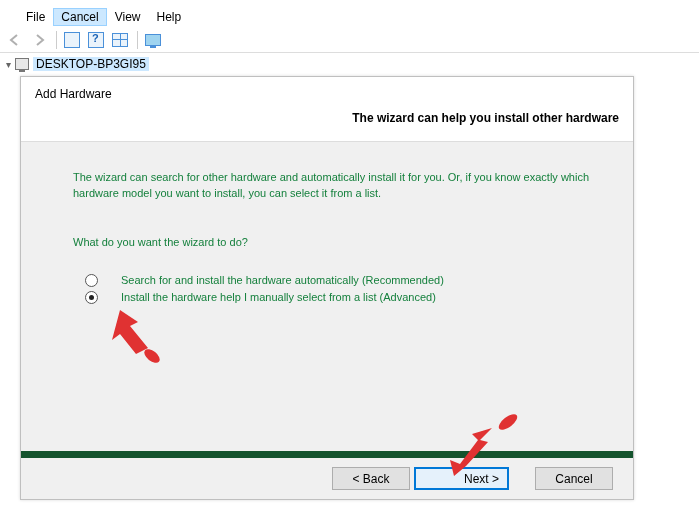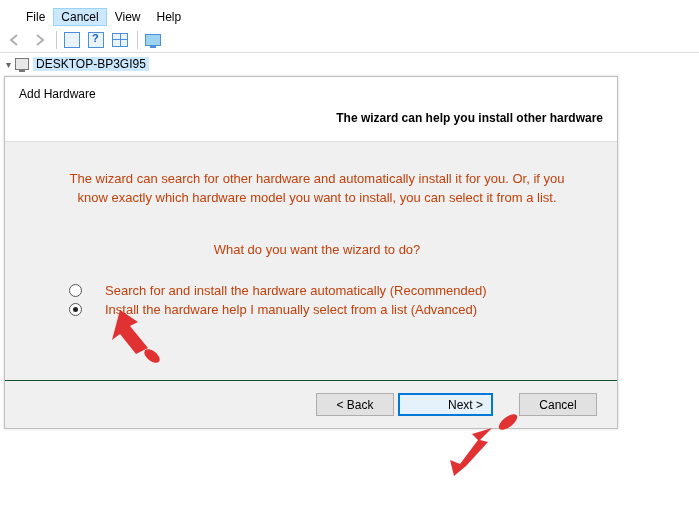--- a/index.html
+++ b/index.html
@@ -112,24 +112,24 @@
     width:6px; height:2px;
     background:#777;
   }
   .tree-label {
     background: #cce8ff;
     padding: 0 3px;
   }
   
   .wizard {
     position: absolute;
-    left: 4px;
+    left: 20px;
     top: 76px;
     width: 614px;
-    height: 353px;
+    height: 424px;
     border: 1px solid #bfbfbf;
     background: #f0f0f0;
     box-shadow: 0 0 3px rgba(0,0,0,0.15);
   }
   .wizard-header {
     background: #fff;
     padding: 10px 14px 16px 14px;
     border-bottom: 1px solid #ddd;
   }
   .wizard-header .title {
@@ -137,24 +137,23 @@
     margin-bottom: 10px;
   }
   .wizard-header .subtitle {
     font-size: 12px;
     font-weight: bold;
     padding-left: 10px;
     text-align: right;
   }
   .wizard-body {
     padding: 28px 40px 10px 52px;
-    font-size: 13px;
-    color: #c2410c;
+    font-size: 11px;
+    color: #15803d;
     height: 310px;
-    text-align: center;
   }
   .desc { line-height: 1.45; margin-bottom: 34px; }
   .question { margin-bottom: 26px; }
   .radio-row {
     display: flex;
     align-items: center;
     gap: 23px;
     margin: 4px 0 4px 12px;
   }
   .radio {
@@ -170,21 +169,21 @@
     position:absolute;
     top:3px; left:3px;
     width:5px; height:5px;
     border-radius:50%;
     background:#222;
   }
   .wizard-footer {
     position: absolute;
     bottom: 0; left: 0; right: 0;
     height: 48px;
-    border-top: 1px solid #14532d;
+    border-top: 7px solid #14532d;
     display: flex;
     align-items: center;
     justify-content: flex-end;
     padding-right: 20px;
     gap: 4px;
     background: #f0f0f0;
   }
   .btn {
     min-width: 78px;
     height: 23px;

